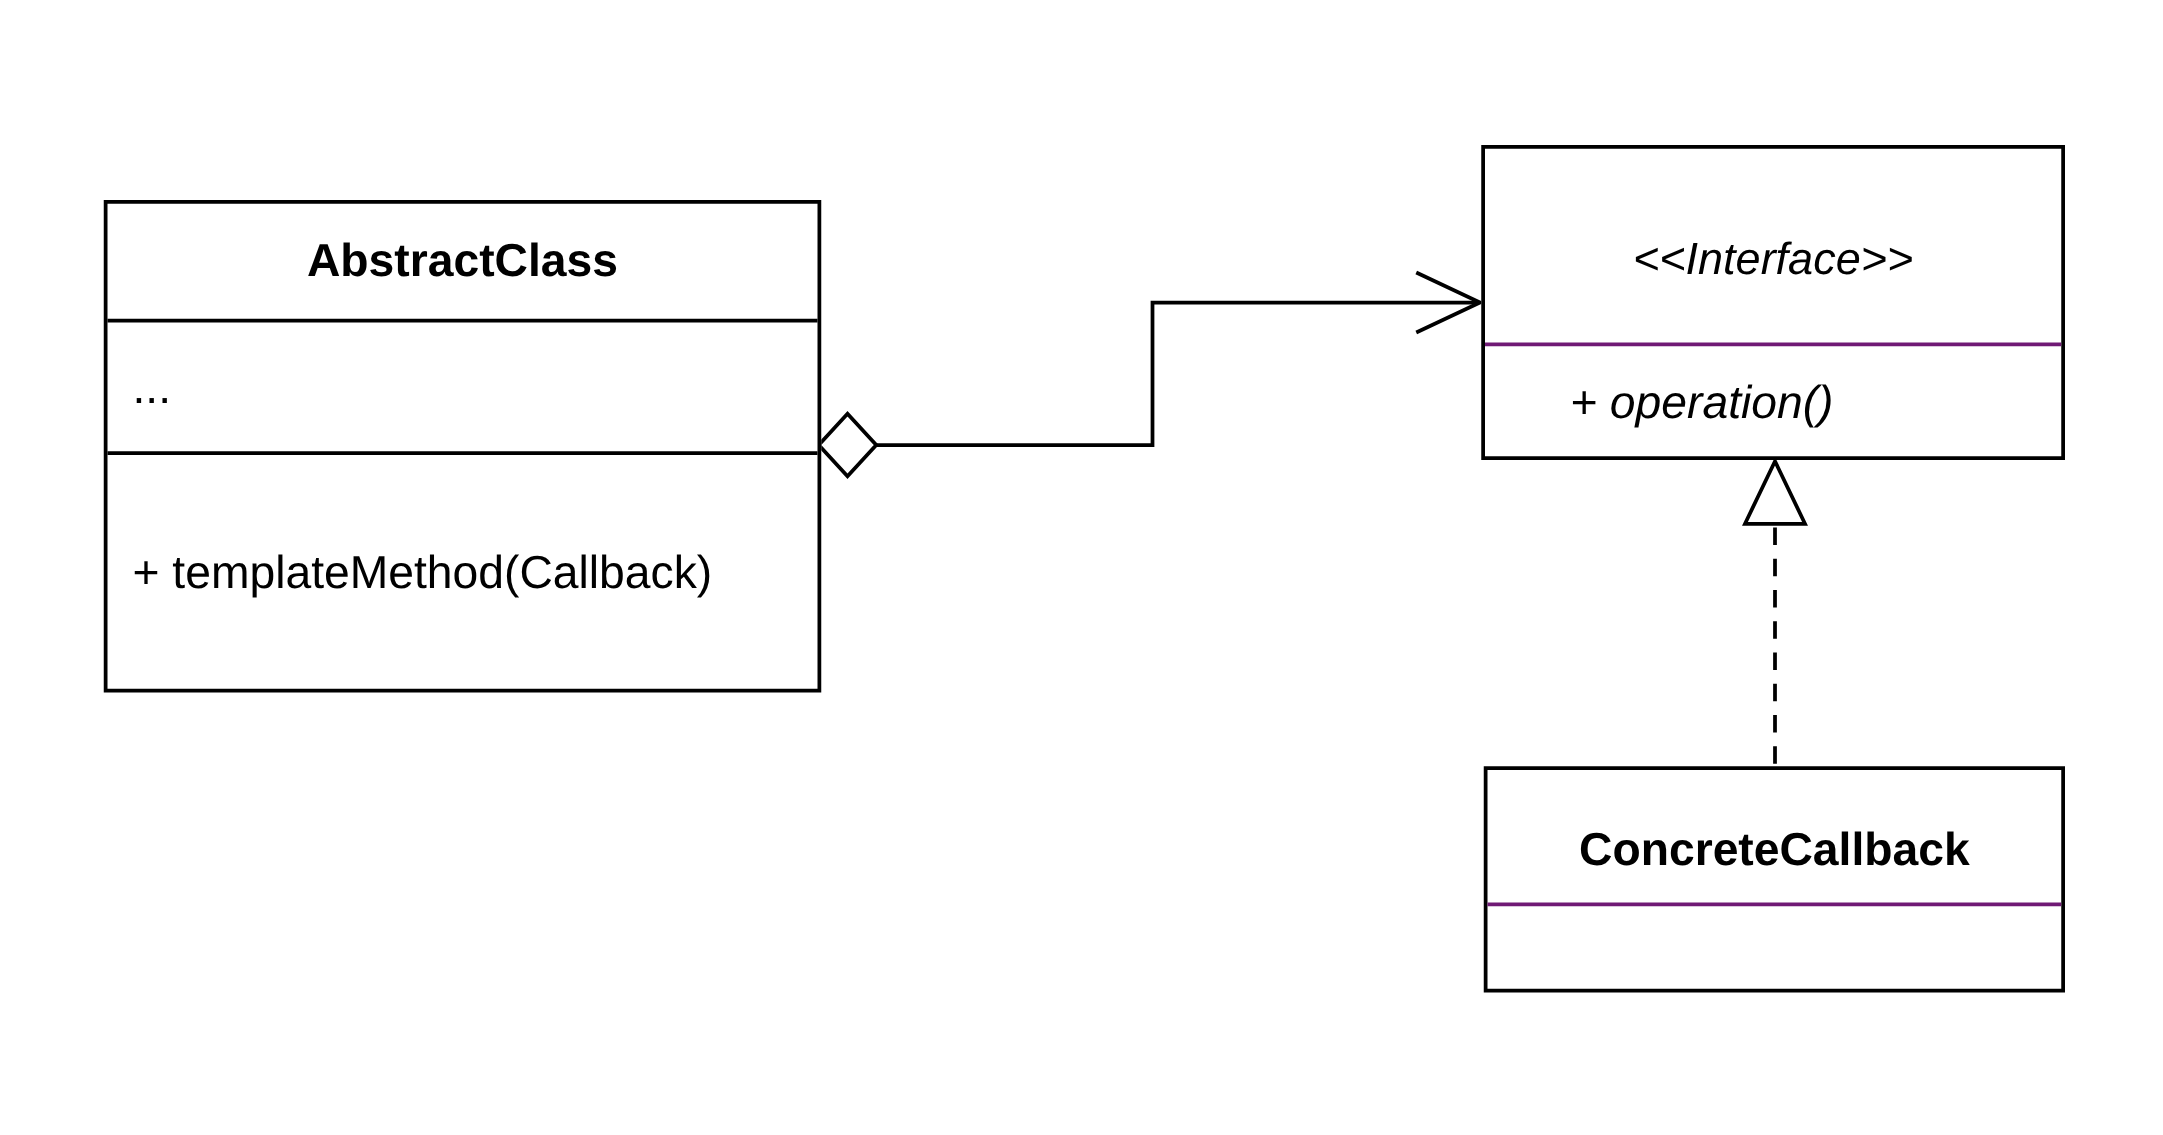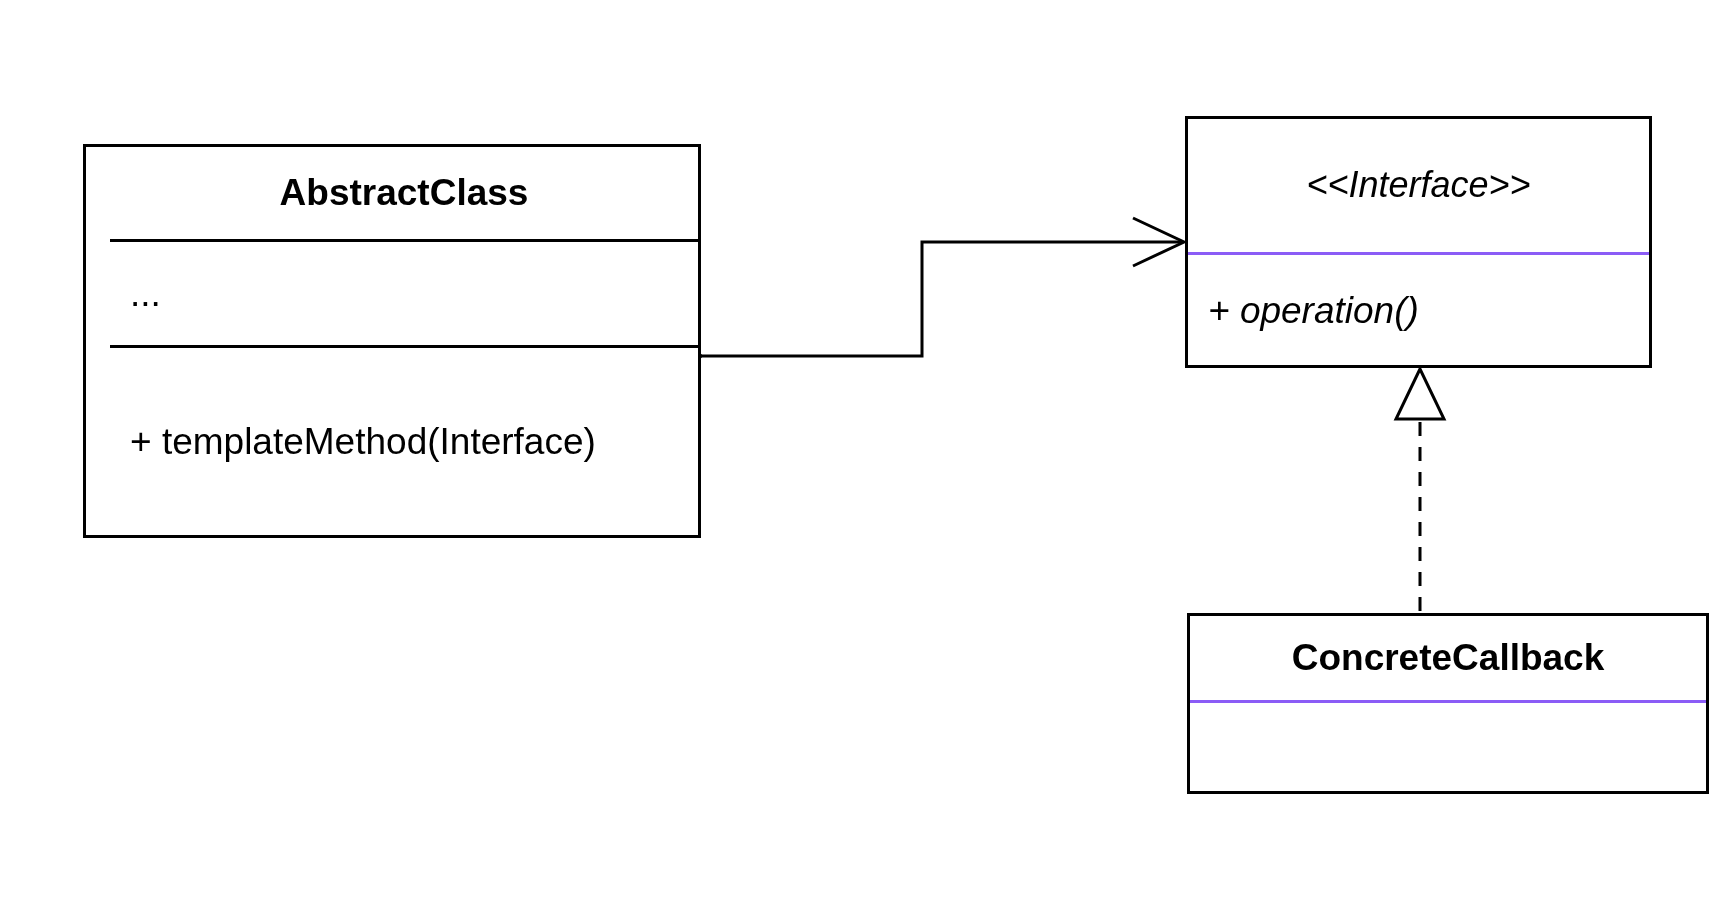--- a/index.html
+++ b/index.html
@@ -60,34 +60,34 @@
     justify-content: center;
     padding-left: 20px;
     flex: 1 1 auto;
   }
   .member-line {
     font-size: 37px;
     line-height: 57px;
     white-space: nowrap;
   }
   .sep-black { border-bottom: 3px solid #000000; }
-  .sep-gray  { border-bottom: 3px solid #8b5cf6; }
-  .italic    { font-style: italic; }
+  .sep-gray  { border-bottom: 3px solid #701a75; margin-top: 22px; }
+  .italic    { font-style: italic; margin-left: 48px; }
 
   
-  #box-abstract-class { left: 83px; top: 144px; width: 618px; height: 394px; padding-left: 24px; }
+  #box-abstract-class { left: 83px; top: 160px; width: 574px; height: 394px; }
   #box-abstract-class .class-header { height: 95px; }
   #box-abstract-class .attrs-section { flex: 0 0 106px; }
 
   
   #box-callback { left: 1185px; top: 116px; width: 467px; height: 252px; }
   #box-callback .class-header { height: 136px; }
 
   
-  #box-concrete-callback { left: 1187px; top: 613px; width: 522px; height: 181px; }
+  #box-concrete-callback { left: 1187px; top: 613px; width: 465px; height: 181px; }
   #box-concrete-callback .class-header { height: 87px; }
 </style>
 </head>
 <body>
 
 <div class="canvas">
 
   <svg class="connector-layer" viewBox="0 0 1730 908" xmlns="http://www.w3.org/2000/svg">
 
     <path d="M 701 356 L 922 356 L 922 242 L 1182 242" fill="none" stroke="#000000" stroke-width="3"></path>
@@ -99,21 +99,21 @@
   </svg>
 
   <div class="uml-class" id="box-abstract-class">
     <div class="class-header sep-black">
       <div class="class-title">AbstractClass</div>
     </div>
     <div class="class-section attrs-section sep-black">
       <div class="member-line">...</div>
     </div>
     <div class="class-section">
-      <div class="member-line">+ templateMethod(Interface)</div>
+      <div class="member-line">+ templateMethod(Callback)</div>
     </div>
   </div>
 
   <div class="uml-class" id="box-callback">
     <div class="class-header sep-gray">
       <div class="class-stereotype">&lt;&lt;Interface&gt;&gt;</div>
     </div>
     <div class="class-section">
       <div class="member-line italic">+ operation()</div>
     </div>

